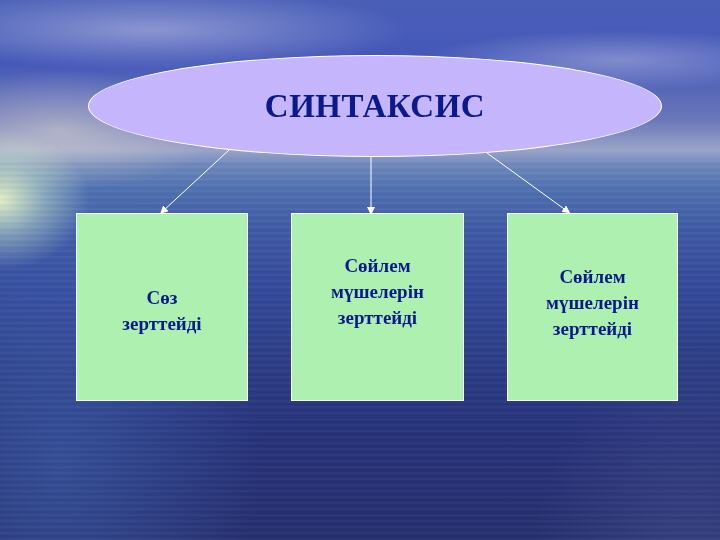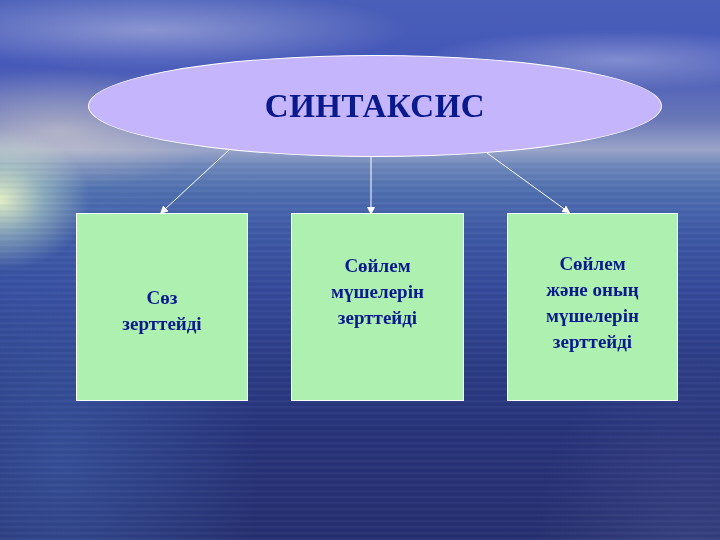--- a/index.html
+++ b/index.html
@@ -62,16 +62,15 @@
 </div>
 
 <div class="box" id="b2">
   <div>Сөйлем</div>
   <div>мүшелерін</div>
   <div>зерттейді</div>
 </div>
 
 <div class="box" id="b3">
   <div>Сөйлем</div>
-  <div>және оның</div>
   <div>мүшелерін</div>
   <div>зерттейді</div>
 </div>
 
 </body></html>

